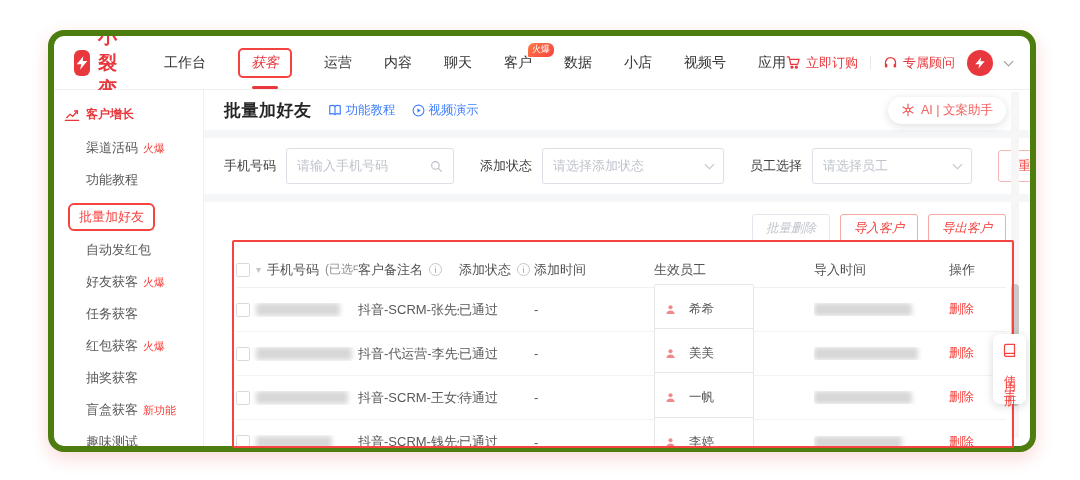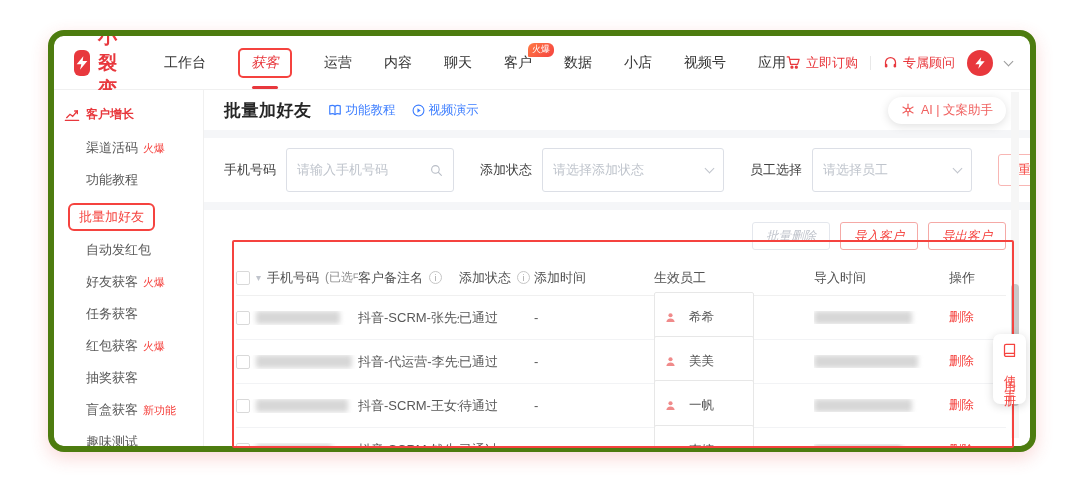--- a/index.html
+++ b/index.html
@@ -54,21 +54,21 @@
   .hdr-link { display:flex; align-items:center; gap:4px; color:#3d7eff; font-size:12.5px; cursor:pointer; }
   .ai-pill { margin-left:auto; display:flex; align-items:center; gap:6px; background:#fff;
              border-radius:15px; padding:5px 13px; color:#f0605f; font-size:12.5px;
              box-shadow:0 2px 10px rgba(0,0,0,.13); cursor:pointer; white-space:nowrap; }
 
   
   .filter-bar { margin-top:8px; background:#fff; padding:10px 24px 10px 20px;
                 display:flex; align-items:center; }
   .f-group { display:flex; align-items:center; gap:10px; margin-right:26px; }
   .f-label { color:#404040; font-size:13px; white-space:nowrap; }
-  .f-box { height:44px; border:1px solid #dcdfe6; border-radius:3px; background:#fff;
+  .f-box { height:36px; border:1px solid #dcdfe6; border-radius:3px; background:#fff;
            display:flex; align-items:center; justify-content:space-between;
            padding:1px 10px; color:#bfc4cc; font-size:13px; cursor:text; }
   .f-input { width:168px; }
   .f-select { width:182px; cursor:pointer; }
   .f-select.small { width:160px; }
   .sel-chev { width:7px; height:7px; border-right:1.3px solid #c0c4cc; border-bottom:1.3px solid #c0c4cc;
               transform:rotate(45deg); margin-top:-3px; }
   .reset-btn { margin-left:auto; border:1px solid #f8b6b4; color:#f5433f; background:#fff;
                font-size:13px; padding:6px 14px; border-radius:3px; letter-spacing:5px;
                padding-left:19px; cursor:pointer; white-space:nowrap; }

